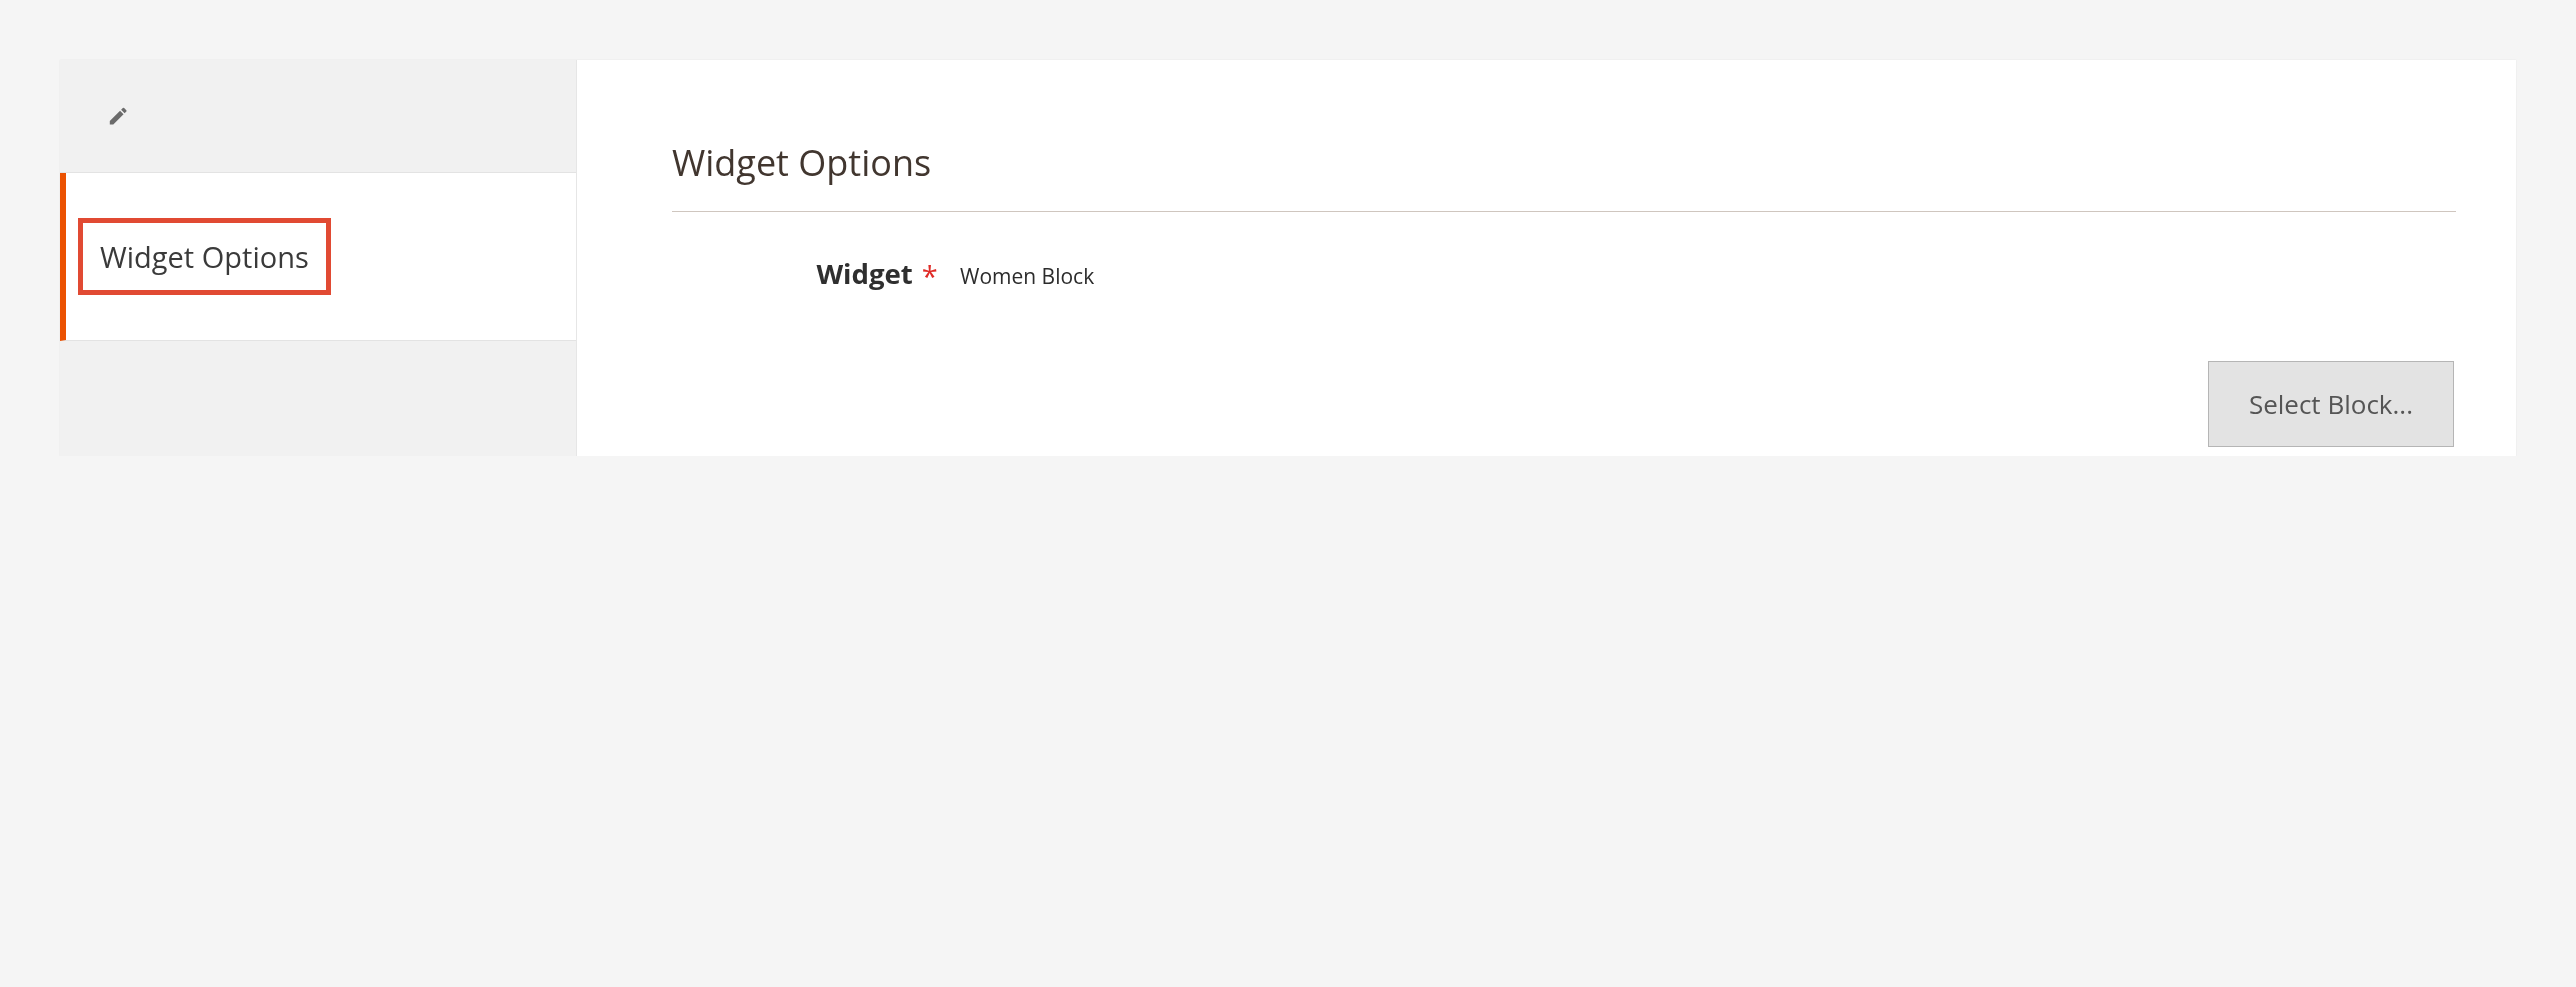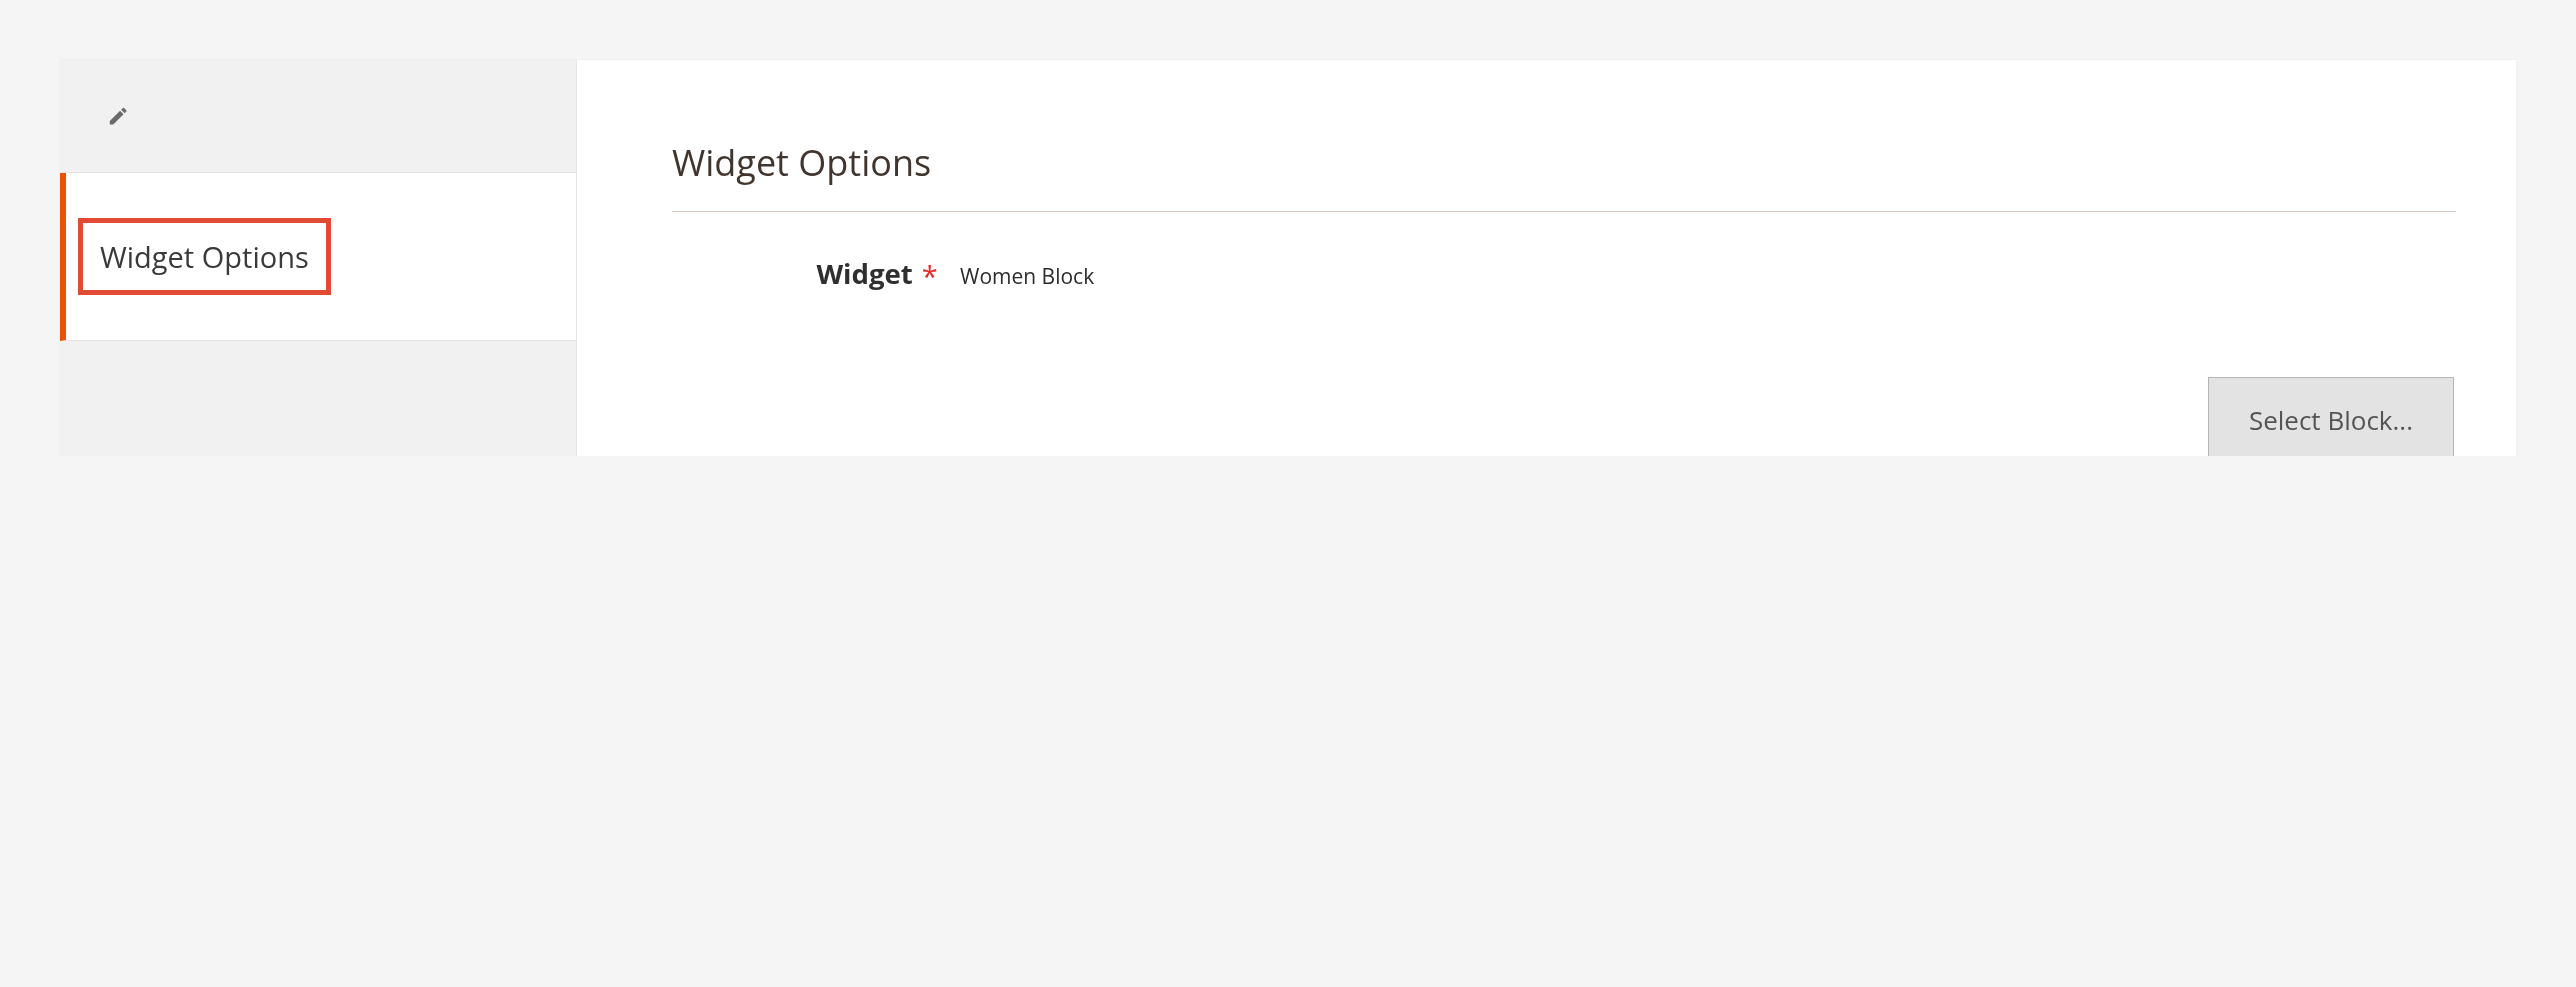--- a/index.html
+++ b/index.html
@@ -92,21 +92,21 @@
     position: relative;
     top: 3.4px;
   }
   .field-value {
     font-size: 21px;
     color: #2c2c2c;
   }
   .select-block-btn {
     position: absolute;
     right: 62px;
-    top: 317px;
+    top: 301px;
     background: #e3e3e3;
     border: 0.9px solid #b5b5b5;
     color: #555;
     font-size: 26px;
     padding: 24px 40px;
     cursor: pointer;
     font-family: inherit;
   }
 </style>
 </head>

